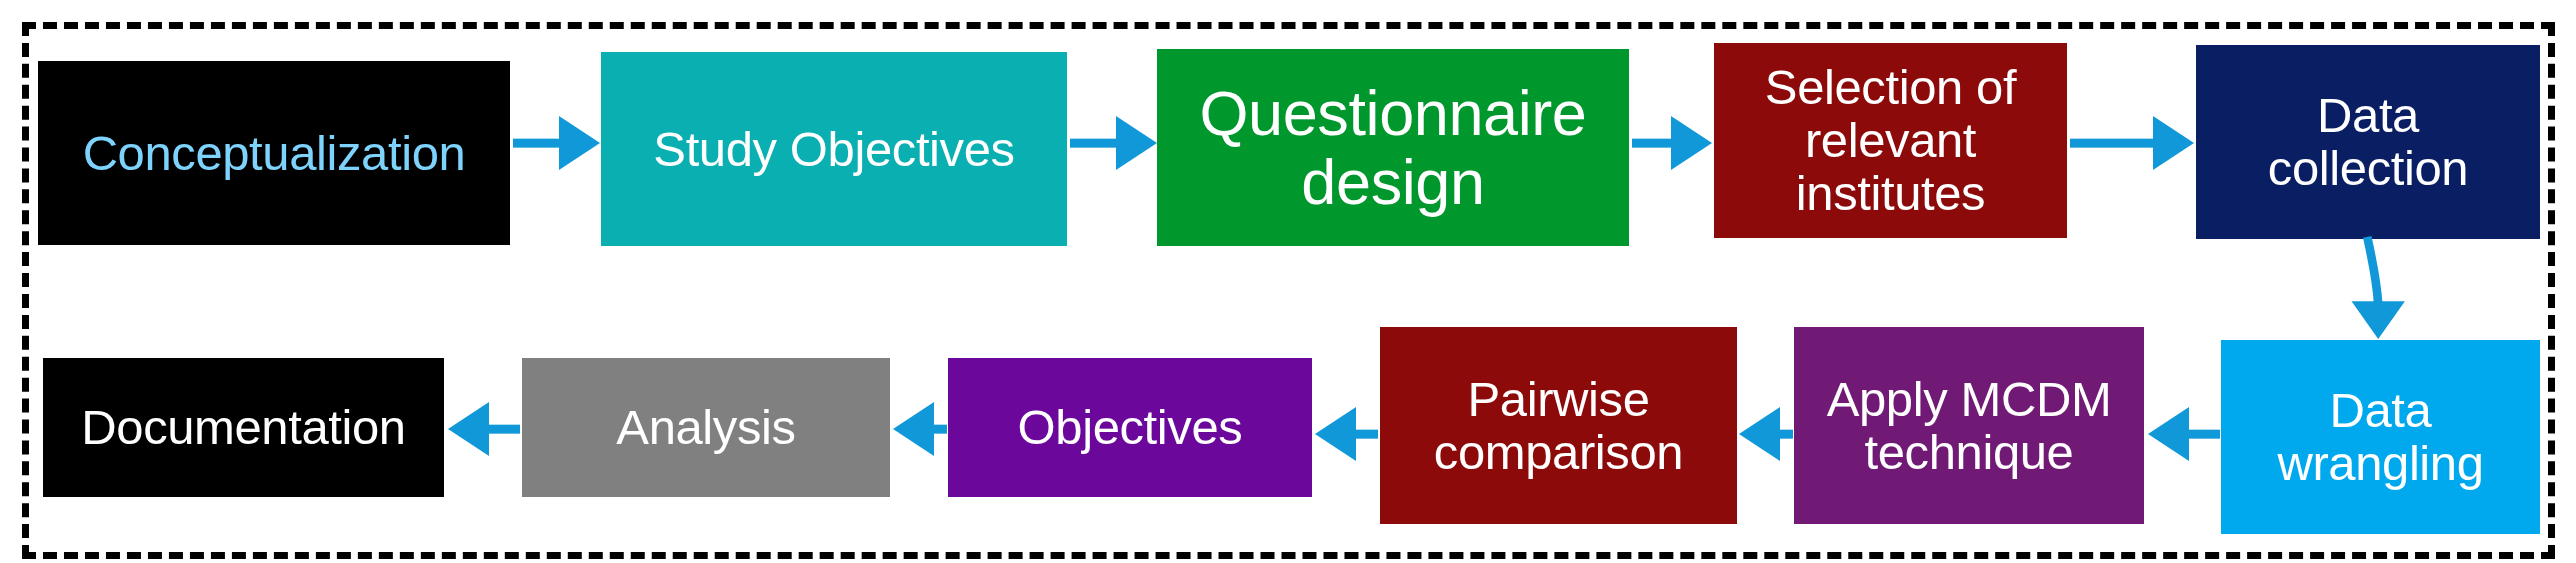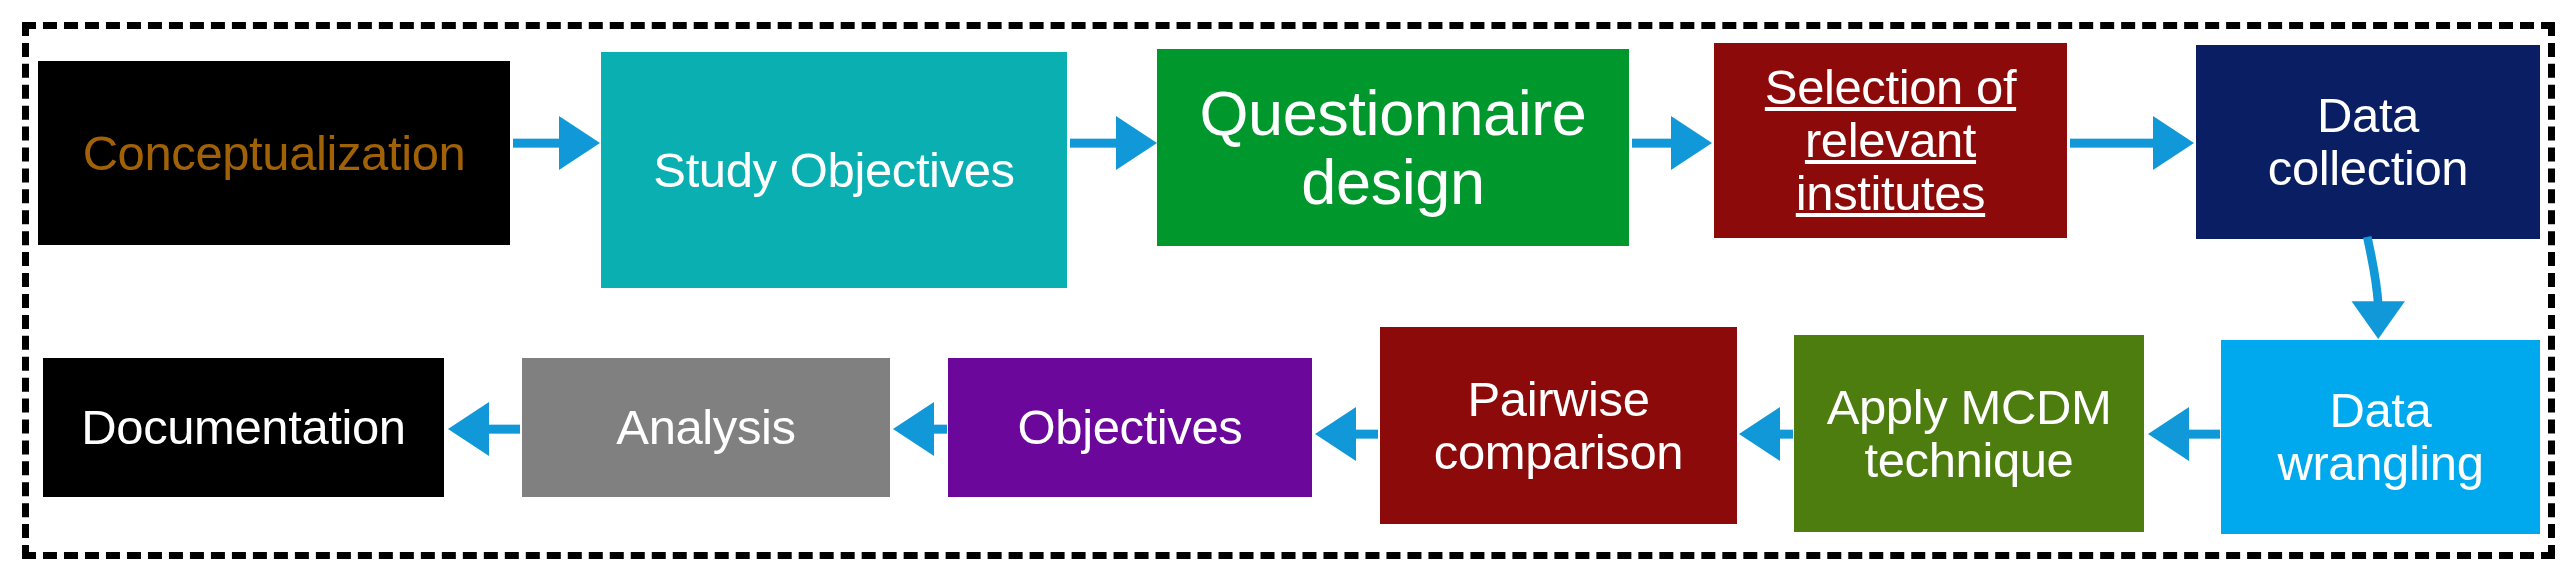--- a/index.html
+++ b/index.html
@@ -78,33 +78,33 @@
     pointer-events: none;
   }
 </style>
 </head>
 <body>
 
 <div id="canvas">
 
   <div class="dashed-frame" style="border-color: rgb(0, 0, 0);"></div>
 
-  <div class="node" style="left: 38px; top: 61px; width: 472px; height: 184px; background: rgb(0, 0, 0); color: #a16207; font-size: 49px; text-align: right;">Conceptualization</div>
-  <div class="node" style="left: 601px; top: 52px; width: 466px; height: 236px; background: rgb(10, 175, 177); color: rgb(255, 255, 255); font-size: 49px; text-align: center;">Study Objectives</div>
+  <div class="node" style="left: 38px; top: 61px; width: 472px; height: 184px; background: rgb(0, 0, 0); color: #7dd3fc; font-size: 49px; text-align: right;">Conceptualization</div>
+  <div class="node" style="left: 601px; top: 52px; width: 466px; height: 194px; background: rgb(10, 175, 177); color: rgb(255, 255, 255); font-size: 49px; text-align: center;">Study Objectives</div>
   <div class="node" style="left: 1157px; top: 49px; width: 472px; height: 197px; background: rgb(0, 151, 44); color: rgb(255, 255, 255); font-size: 63px;">Questionnaire
 design</div>
-  <div class="node" style="left: 1714px; top: 43px; width: 353px; height: 195px; background: rgb(140, 10, 10); color: rgb(255, 255, 255); font-size: 49px; text-decoration: underline;">Selection of
+  <div class="node" style="left: 1714px; top: 43px; width: 353px; height: 195px; background: rgb(140, 10, 10); color: rgb(255, 255, 255); font-size: 49px;">Selection of
 relevant
 institutes</div>
   <div class="node" style="left: 2196px; top: 45px; width: 344px; height: 194px; background: rgb(10, 31, 99); color: rgb(255, 255, 255); font-size: 49px;">Data
 collection</div>
 
   <div class="node" style="left: 2221px; top: 340px; width: 319px; height: 194px; background: rgb(0, 168, 238); color: rgb(255, 255, 255); font-size: 49px;">Data
 wrangling</div>
-  <div class="node" style="left: 1794px; top: 327px; width: 350px; height: 197px; background: #4d7c0f; color: rgb(255, 255, 255); font-size: 49px; margin-top: 8px;">Apply MCDM
+  <div class="node" style="left: 1794px; top: 327px; width: 350px; height: 197px; background: #701a75; color: rgb(255, 255, 255); font-size: 49px;">Apply MCDM
 technique</div>
   <div class="node" style="left: 1380px; top: 327px; width: 357px; height: 197px; background: rgb(140, 10, 10); color: rgb(255, 255, 255); font-size: 49px;">Pairwise
 comparison</div>
   <div class="node" style="left: 948px; top: 358px; width: 364px; height: 139px; background: rgb(107, 8, 155); color: rgb(255, 255, 255); font-size: 49px;">Objectives</div>
   <div class="node" style="left: 43px; top: 358px; width: 401px; height: 139px; background: rgb(0, 0, 0); color: rgb(255, 255, 255); font-size: 49px;">Documentation</div>
   <div class="node" style="left: 522px; top: 358px; width: 368px; height: 139px; background: rgb(128, 128, 128); color: rgb(255, 255, 255); font-size: 49px;">Analysis</div>
 
   <div class="arrow-h right" style="left: 513px; top: 143px; width: 87px;">
     <div class="shaft" style="background: rgb(16, 152, 216);"></div>
     <div class="head" style="border-left-color: rgb(16, 152, 216);"></div>

